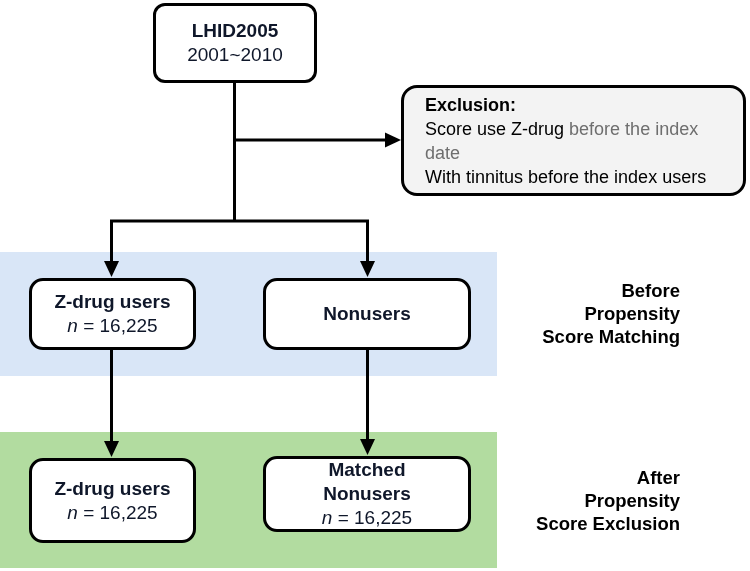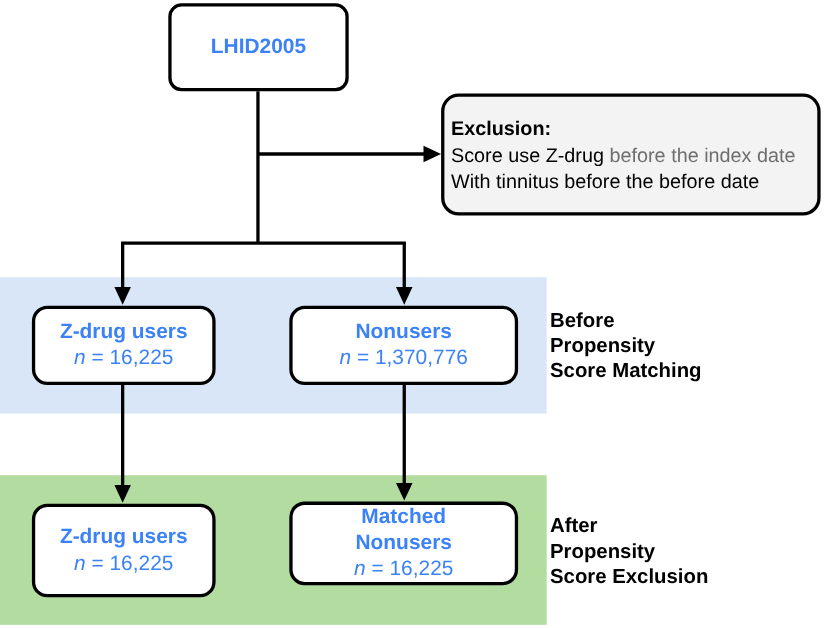--- a/index.html
+++ b/index.html
@@ -32,54 +32,54 @@
     background: #ffffff;
     border: 3px solid #000000;
     border-radius: 14px;
     display: flex;
     flex-direction: column;
     align-items: center;
     justify-content: center;
     text-align: center;
     font-size: 19px;
     line-height: 24px;
-    color: #3b82f6;
+    color: #0f172a;
   }
   .node .title { font-weight: bold; white-space: pre-line; }
   .node .nline i { font-style: italic; }
 
   .node-top   { left: 153px; top: 3px;   width: 164px; height: 80px; border-radius: 12px; }
   .node-b1    { left: 29px;  top: 278px; width: 167px; height: 72px; }
   .node-b2    { left: 263px; top: 278px; width: 208px; height: 72px; }
   .node-g1    { left: 29px;  top: 458px; width: 167px; height: 85px; }
   .node-g2    { left: 263px; top: 456px; width: 208px; height: 76px; }
 
   .node-exclusion {
     position: absolute;
     left: 401px; top: 85px;
     width: 345px; height: 111px;
     background: #f3f3f3;
     border: 3px solid #000000;
     border-radius: 16px;
-    padding: 6px 6px;
+    padding: 6px 21px;
     font-size: 18px;
     line-height: 24px;
     color: #000000;
     display: flex;
     flex-direction: column;
     justify-content: center;
   }
   .node-exclusion .ex-title { font-weight: bold; }
   .node-exclusion .muted { color: #6e6e6e; }
 
   .side-label {
     position: absolute;
     left: 500px;
     width: 180px;
-    text-align: left;
+    text-align: right;
     font-weight: bold;
     font-size: 18.5px;
     line-height: 23px;
     color: #000000;
     white-space: pre-line;
   }
   .side-label-before { top: 279px; }
   .side-label-after  { top: 466px; }
 </style>
 </head>
@@ -109,39 +109,38 @@
       <polygon points="401,140 385,132.5 385,147.5"></polygon>
       <polygon points="111.5,277 104,261 119,261"></polygon>
       <polygon points="367.5,277 360,261 375,261"></polygon>
       <polygon points="111.5,457 104,441 119,441"></polygon>
       <polygon points="367.5,455 360,439 375,439"></polygon>
     </g>
   </svg>
 
   <div class="node node-top">
     <div class="title">LHID2005</div>
+    <div class="period">2001~2010</div>
   </div>
 
   <div class="node-exclusion">
     <div class="ex-title">Exclusion:</div>
     <div><span>Score use Z-drug</span>
       <span class="muted">before the index date</span></div>
-    <div>With tinnitus before the before date</div>
+    <div>With tinnitus before the index users</div>
   </div>
 
   <div class="node node-b1">
     <div class="title">Z-drug users</div>
     <div class="nline"><i>n</i>
       <span>= 16,225</span></div>
   </div>
 
   <div class="node node-b2">
     <div class="title">Nonusers</div>
-    <div class="nline"><i>n</i>
-      <span>= 1,370,776</span></div>
   </div>
 
   <div class="node node-g1">
     <div class="title">Z-drug users</div>
     <div class="nline"><i>n</i>
       <span>= 16,225</span></div>
   </div>
 
   <div class="node node-g2">
     <div class="title">Matched

